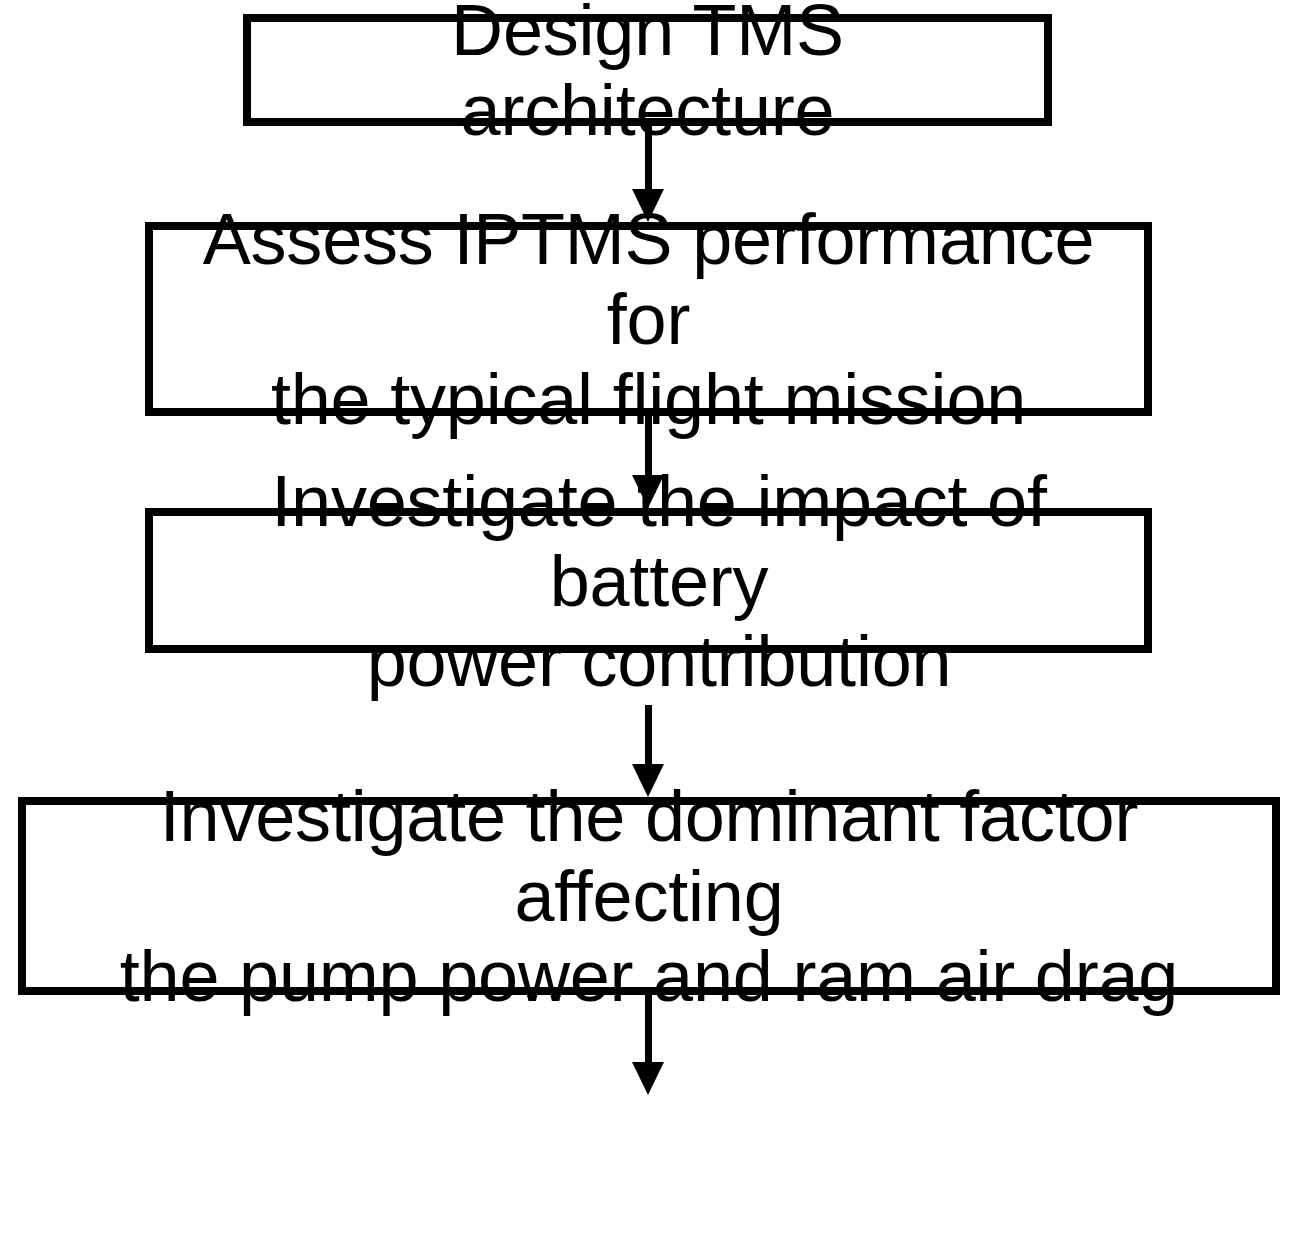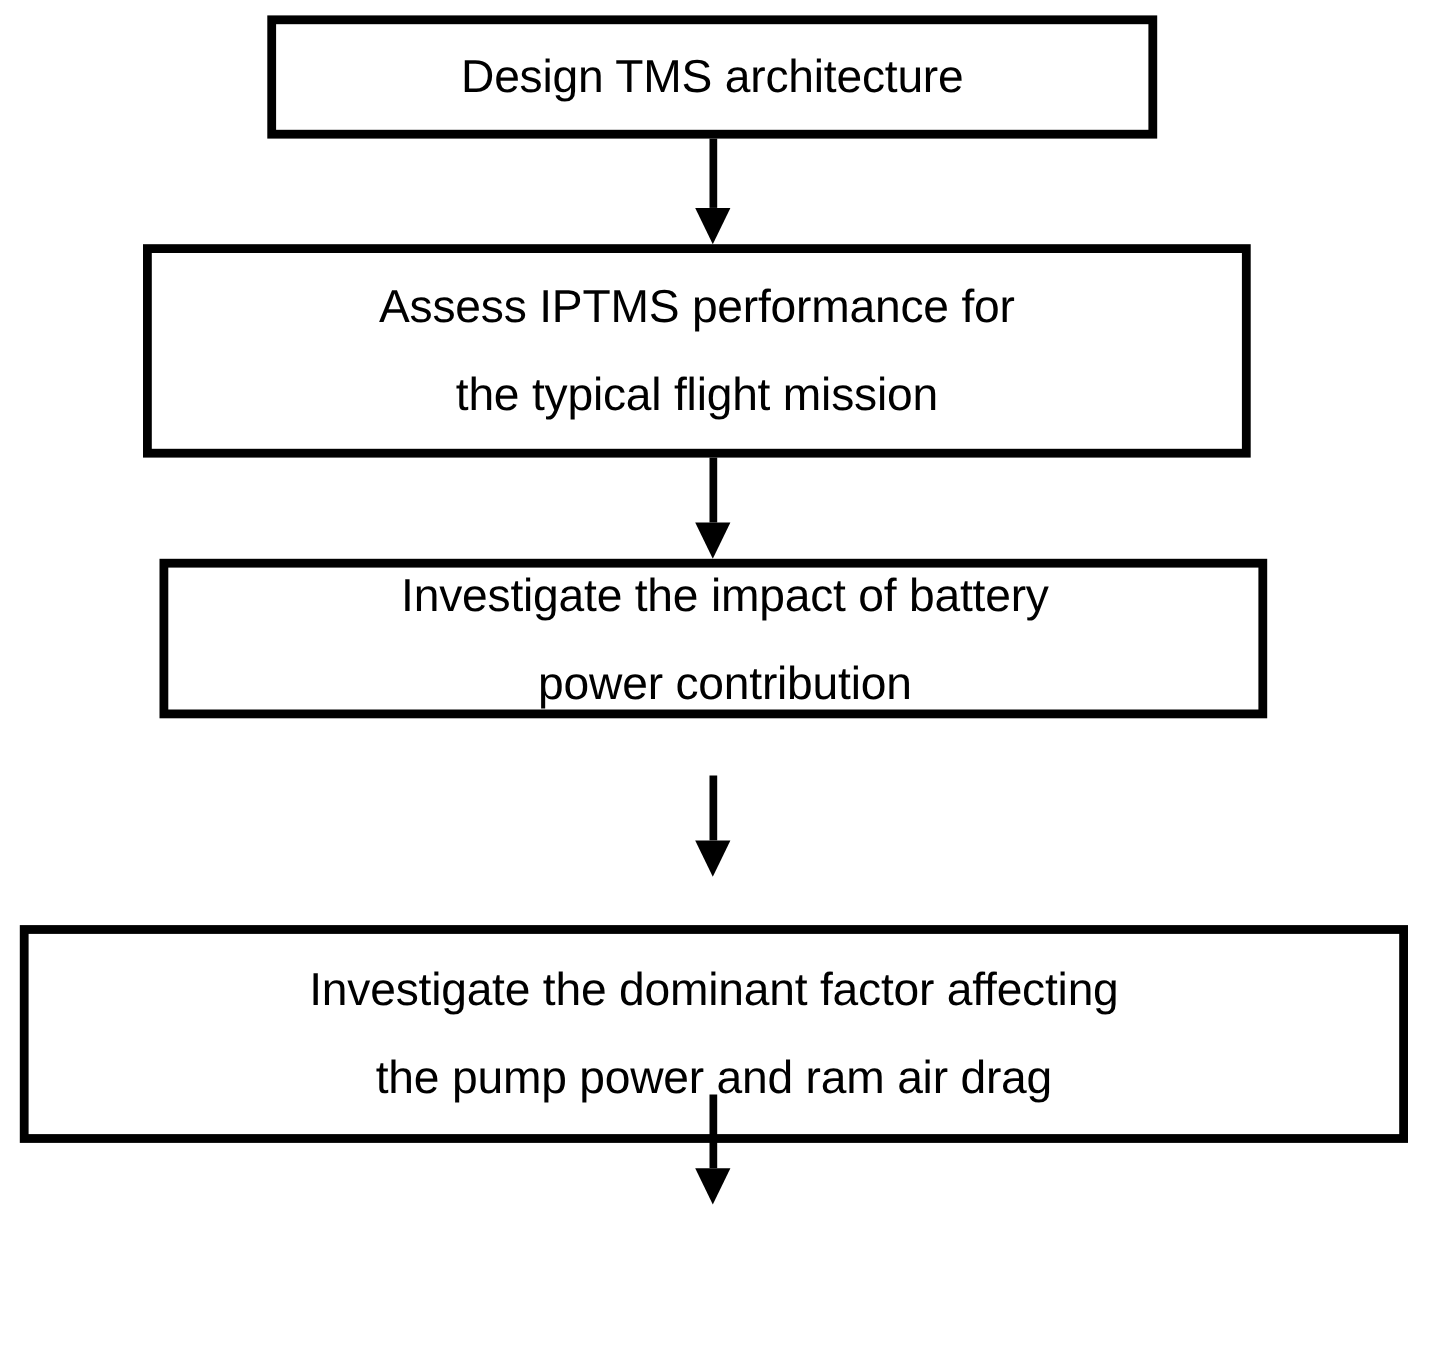--- a/index.html
+++ b/index.html
@@ -20,21 +20,21 @@
   .node {
     position: absolute;
     box-sizing: border-box;
     background: #ffffff;
     border: 8px solid #000000;
     display: flex;
     align-items: center;
     justify-content: center;
     text-align: center;
     color: #000000;
-    font-size: 42px;
+    font-size: 72px;
     line-height: 80px;
     font-weight: 400;
     white-space: pre-line;
     letter-spacing: -0.2px;
   }
   .node.process {
     border-radius: 0;
   }
   .node.terminator {
     border-width: 7px;
@@ -81,41 +81,41 @@
 
   <div class="node process" style="left:243px; top:14px; width:809px; height:112px;">
     <span class="node-label">Design TMS architecture</span>
   </div>
 
   <div class="arrow" style="left:633px; top:126px; width:30px; height:96px;">
     <span class="stem" style="height:63px;"></span>
     <span class="head"></span>
   </div>
 
-  <div class="node process" style="left:130px; top:222px; width:1007px; height:194px;">
+  <div class="node process" style="left:145px; top:222px; width:1007px; height:194px;">
     <span class="node-label">Assess IPTMS performance for
 the typical flight mission</span>
   </div>
 
   <div class="arrow" style="left:633px; top:416px; width:30px; height:92px;">
     <span class="stem" style="height:59px;"></span>
     <span class="head"></span>
   </div>
 
   <div class="node process" style="left:145px; top:508px; width:1007px; height:145px;padding-left:21px;">
     <span class="node-label">Investigate the impact of battery
 power contribution</span>
   </div>
 
   <div class="arrow" style="left:633px; top:705px; width:30px; height:92px;">
     <span class="stem" style="height:59px;"></span>
     <span class="head"></span>
   </div>
 
-  <div class="node process" style="left:18px; top:797px; width:1262px; height:198px;margin-top:44px;">
+  <div class="node process" style="left:18px; top:797px; width:1262px; height:198px;">
     <span class="node-label">Investigate the dominant factor affecting
 the pump power and ram air drag</span>
   </div>
 
   <div class="arrow" style="left:633px; top:995px; width:30px; height:100px;">
     <span class="stem" style="height:67px;"></span>
     <span class="head"></span>
   </div>
 
 

